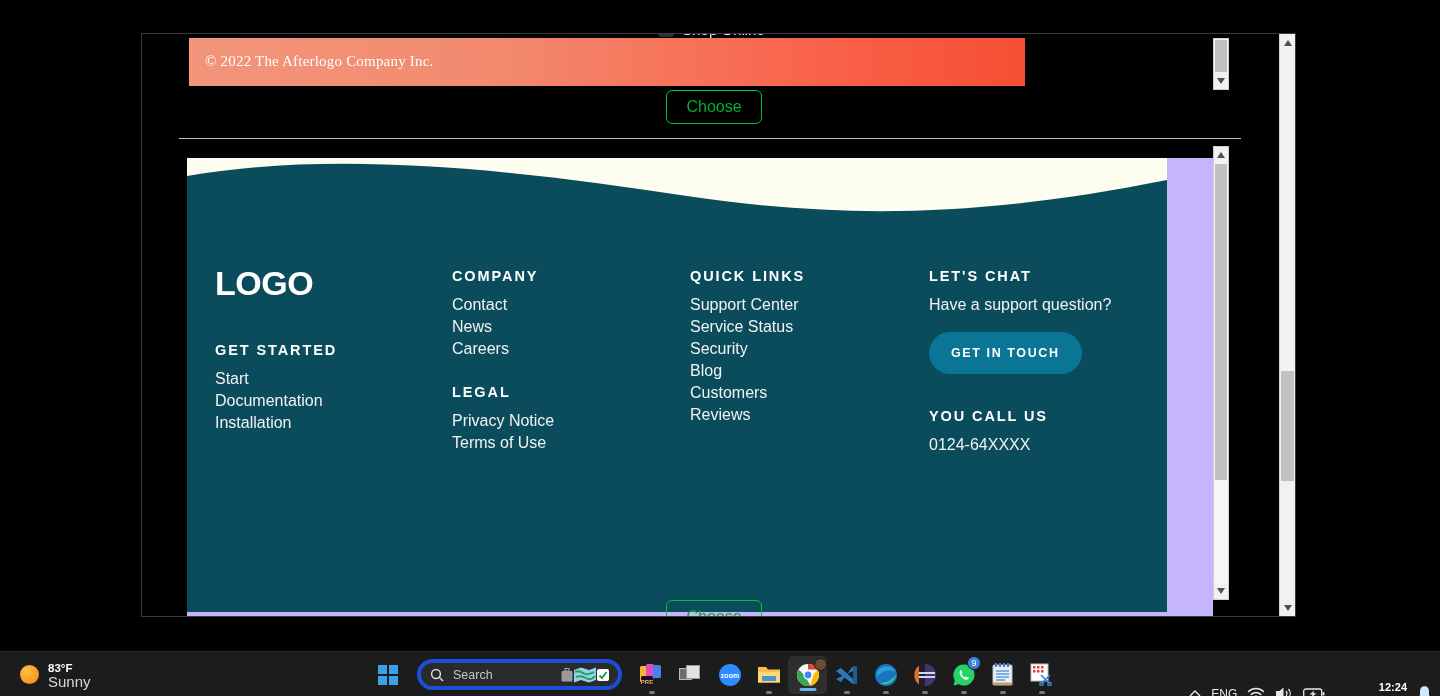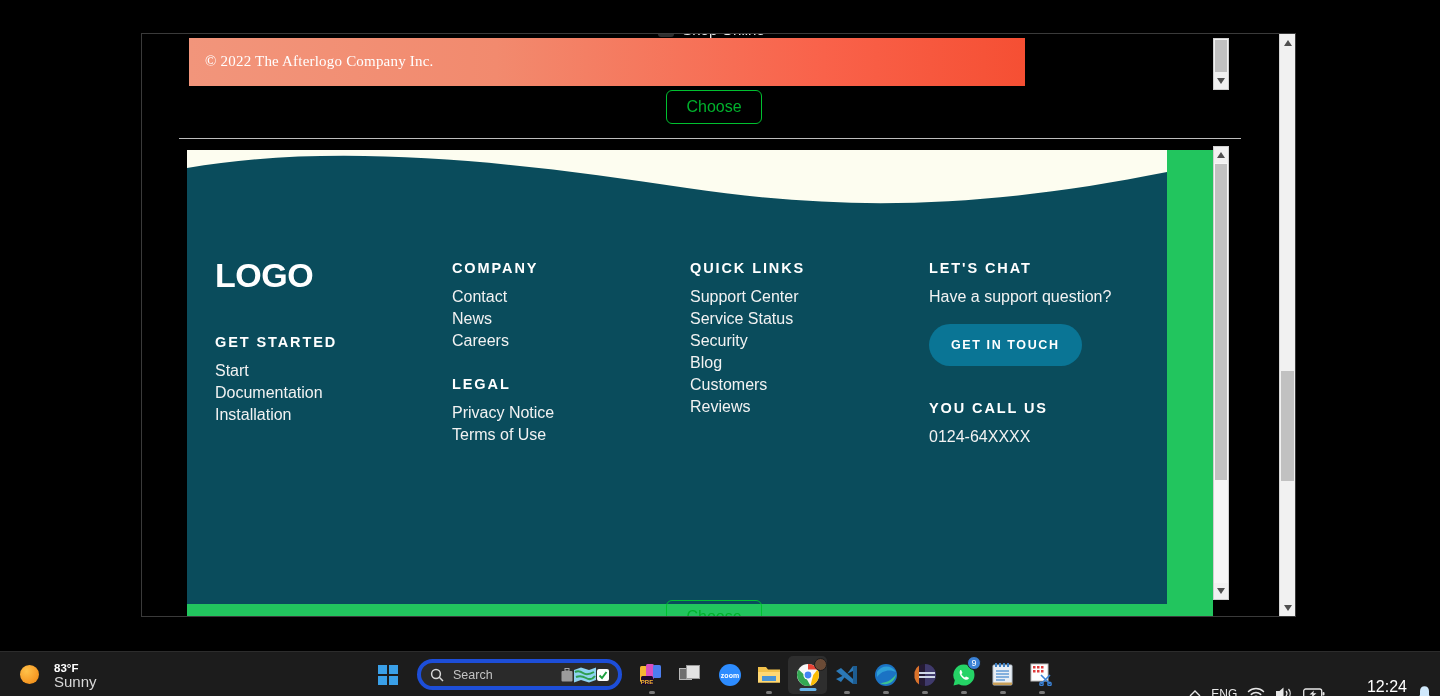--- a/index.html
+++ b/index.html
@@ -144,24 +144,24 @@
   }
 
   
   #preview-panel-2 {
     position:absolute;
     left:45px; top:112px;
     width:1042px; height:454px;
     background:#000;
   }
   #panel2-frame {
-    position:absolute; left:0; top:4px;
+    position:absolute; left:0; top:12px;
     width:1026px; height:468px;
     overflow:hidden;
-    background:#22c55e;
+    background:#c4b5fd;
   }
   #teal-footer {
     position:absolute; left:0; top:0;
     width:980px; height:454px;
     background:#fdfdf0;
     overflow:hidden;
   }
   #wave-svg { position:absolute; left:0; top:0; display:block; }
 
   .footer-inner {
@@ -242,21 +242,21 @@
     position:absolute;
     left:0; bottom:0;
     width:1440px; height:45px;
     background:#1c1c1c;
     border-top:1px solid #2c2c2c;
     display:flex; align-items:center;
   }
   #weather-widget {
     position:absolute; left:14px; top:0;
     height:45px;
-    display:flex; align-items:center; gap:15px;
+    display:flex; align-items:center; gap:9px;
     padding:0 6px;
     cursor:pointer;
   }
   #sun-icon {
     width:19px; height:19px; border-radius:50%;
     background:radial-gradient(circle at 35% 32%, #ffc24a 0%, #f79c27 60%, #e8860f 100%);
   }
   .weather-lines { display:flex; flex-direction:column; line-height:14px; }
   #weather-temp { color:#ffffff; font-size:11.5px; font-weight:bold; }
   #weather-cond { color:#d8d8d8; font-size:15px; }
@@ -312,21 +312,21 @@
     height:51px;
     display:flex; align-items:center; gap:10px;
   }
   .tray-item {
     display:flex; align-items:center; justify-content:center;
     cursor:pointer;
     color:#e6e6e6;
   }
   #tray-lang { font-size:12px; color:#e9e9e9; }
   #clock { text-align:right; line-height:14px; cursor:pointer; }
-  #clock .t { color:#ffffff; font-size:16px; }
+  #clock .t { color:#ffffff; font-size:11px;font-weight:bold; }
   #clock .d { color:#ffffff; font-size:14px; }
 </style>
 </head>
 <body>
 
 <div id="desktop">
 
   <div id="browser-window">
 
     <div id="browser-viewport">

